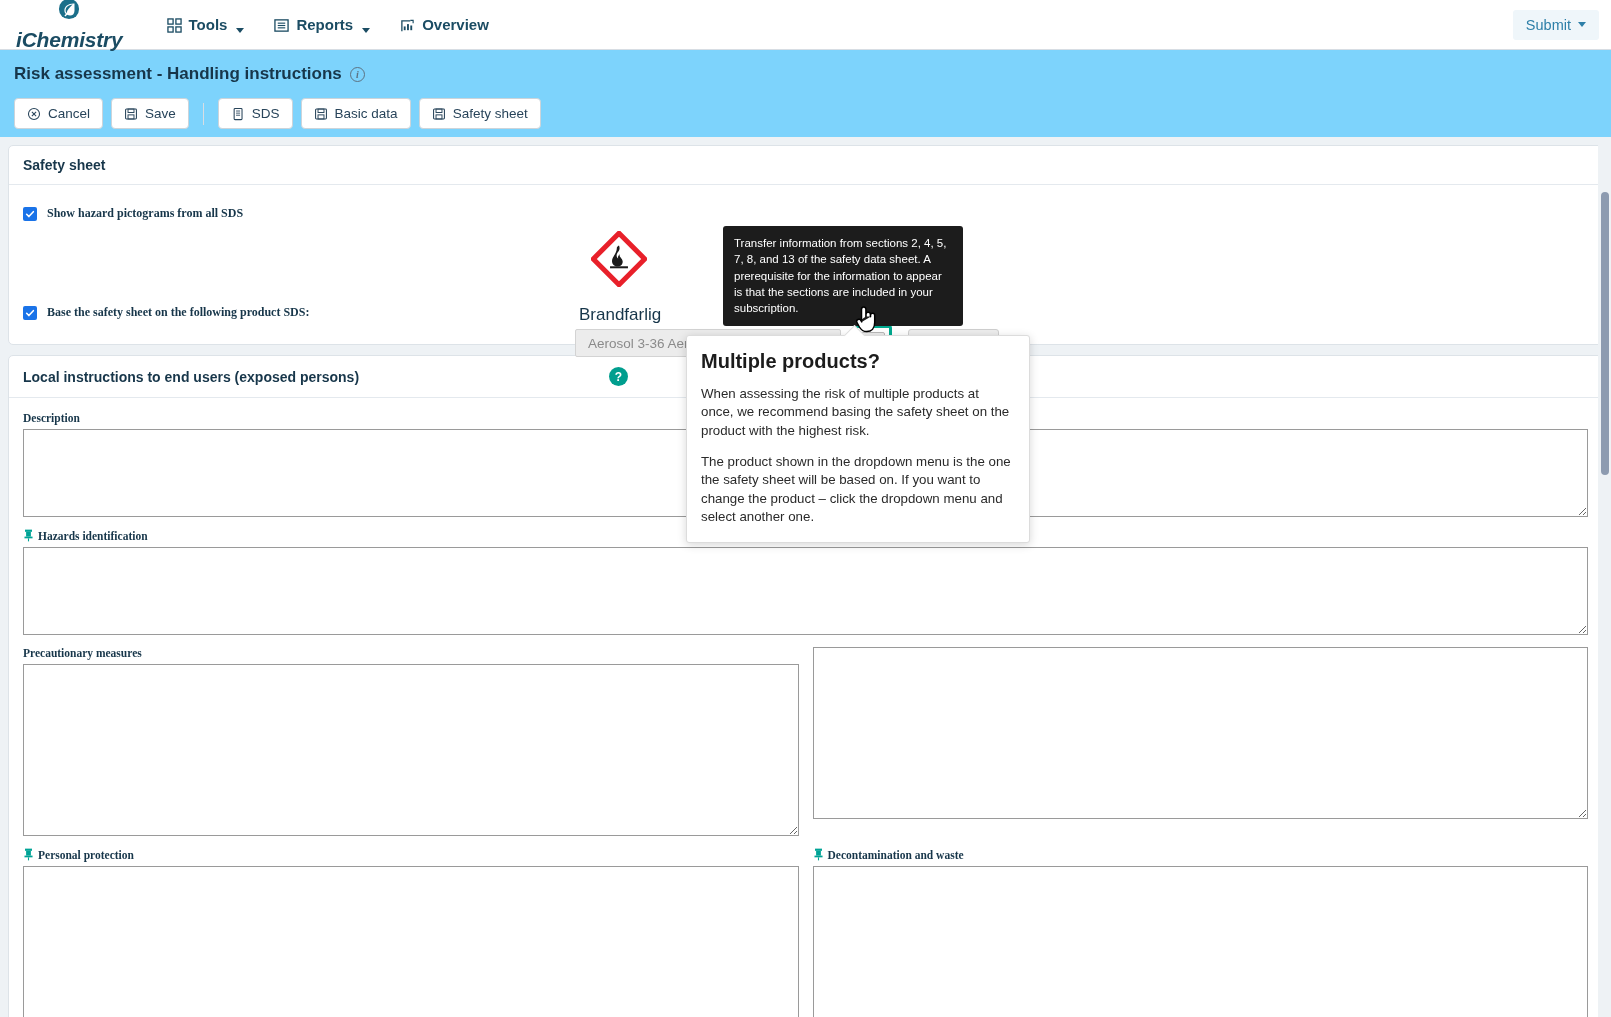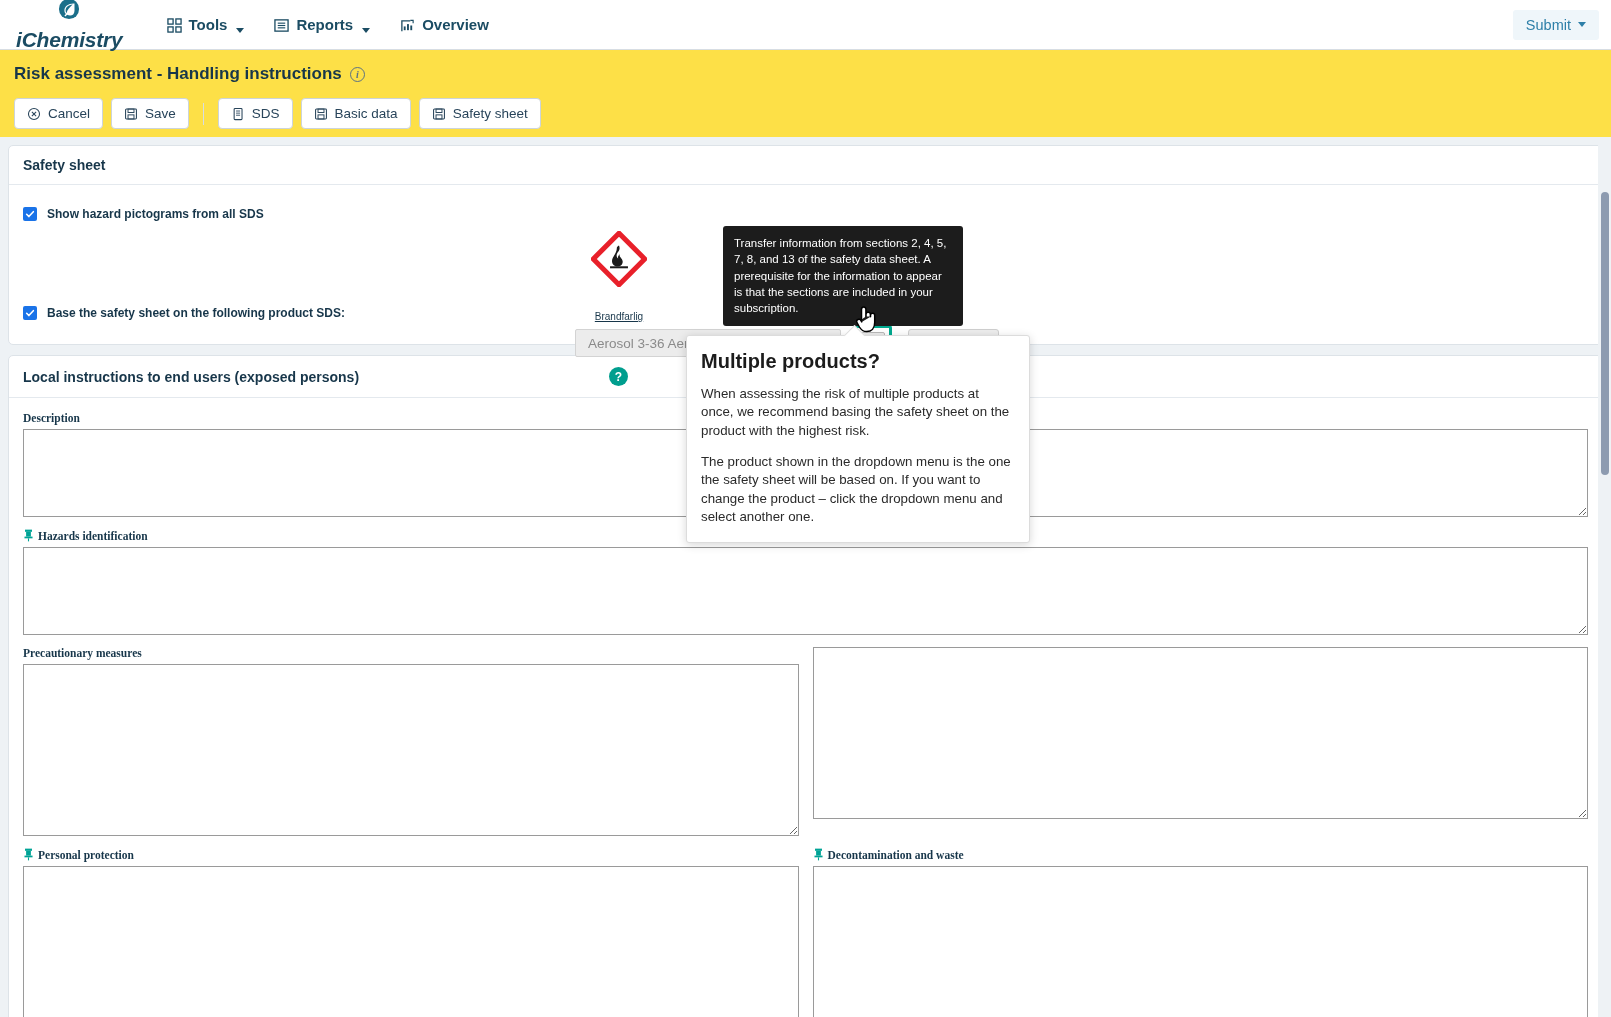--- a/index.html
+++ b/index.html
@@ -50,21 +50,21 @@
     font-size: 14.5px; padding: 7px 13px; border-radius: 3px;
     cursor: pointer;
   }
   .caret-blue {
     width:0;height:0;border-left:4px solid transparent;border-right:4px solid transparent;
     border-top:5px solid #2d7fa8;
   }
 
   
   #pagehead {
-    background: #fde047;
+    background: #7dd3fc;
     padding: 14px 14px 12px 14px;
     border-bottom: 1px solid #b91c1c;
   }
   .page-title-row { display:flex; align-items:center; gap: 8px; margin-bottom: 14px; }
   .page-title { font-size: 17px; font-weight: bold; color: #17364a; }
   .info-circle {
     width:15px;height:15px;border:1.3px solid #5c7282;border-radius:50%;
     display:inline-flex;align-items:center;justify-content:center;
     font-size:10px;font-weight:bold;color:#5c7282;font-style:italic;
     font-family:"Liberation Serif", serif; cursor:pointer;
@@ -96,34 +96,34 @@
     display:flex; align-items:center; justify-content:space-between;
   }
   .help-badge {
     width:19px;height:19px;border-radius:50%;background:#009e8e;color:#fff;
     display:flex;align-items:center;justify-content:center;font-size:12px;font-weight:bold;
     cursor:pointer; margin-right: 960px;
   }
   .card-body { padding: 16px 14px 18px 14px; position: relative; }
 
   
-  .cbrow { display:flex; align-items:center; gap: 10px; }
+  .cbrow { display:flex; align-items:center; gap: 10px; font-family: Liberation Serif, serif; }
   .cbox {
     width:14px;height:14px;background:#1a73e8;border-radius:2px;
     display:flex;align-items:center;justify-content:center;flex:0 0 auto;
     cursor:pointer; margin-top:1px;
   }
   .cbox svg { display:block; }
   .cblabel { font-size: 12px; font-weight: bold; color: #17364a; }
 
   
   #pictogram-block {
     position:absolute; left: 570px; top: 46px; width: 80px; text-align:center;
   }
-  #pictogram-block .cap { font-size: 10px; color:#17364a; margin-top:20px;text-decoration:underline; }
+  #pictogram-block .cap { font-size: 17px; color:#17364a; margin-top:14px; }
 
   
   #sds-row {
     position:absolute; left: 566px; top: 140px;
     display:flex; align-items:center; gap: 0;
   }
   .fake-select {
     width: 266px; height: 28px; background:#ececec; border:1px solid #d3d3d3;
     display:flex; align-items:center; justify-content:space-between;
     padding: 0 8px 0 12px; font-size:13.5px; color:#8b8b8b; cursor:pointer;

